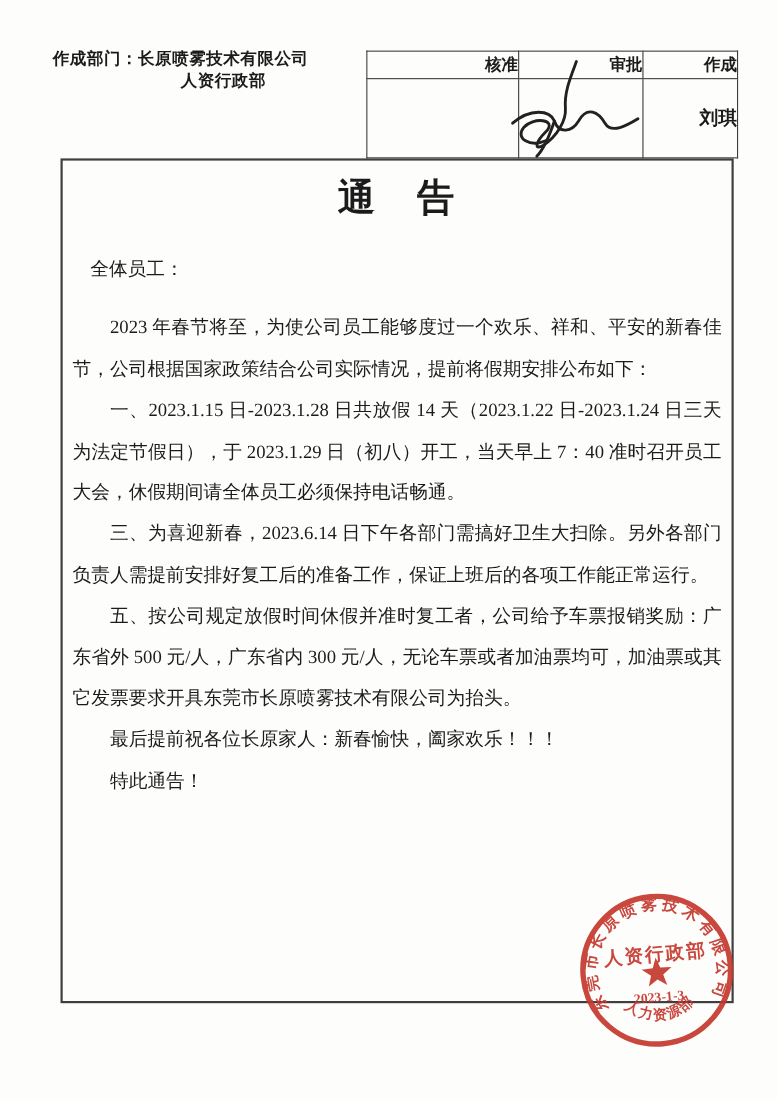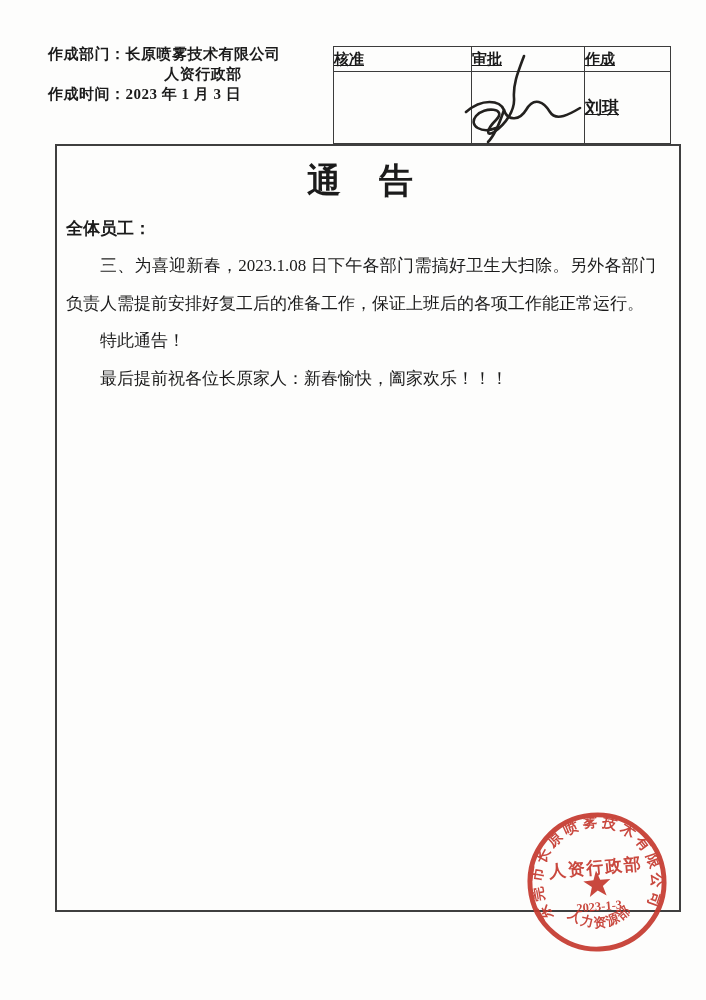--- a/index.html
+++ b/index.html
@@ -23,44 +23,44 @@
   .meta-value-stack{display:flex;flex-direction:column;}
   .meta-center{text-align:center;}
 
   
   .approval-table{
     position:absolute;left:333px;top:46px;width:334px;
     border-collapse:collapse;table-layout:fixed;
   }
   .approval-table td{
     border:1.6px solid #3c3c3c;
-    font-size:15px;font-weight:bold;text-align:left;
-    padding:0;vertical-align:middle;text-decoration:underline;
+    font-size:15px;font-weight:bold;text-align:right;
+    padding:0;vertical-align:middle;
   }
   .approval-table .hdr td{height:24px;}
   .approval-table .bodyrow td{height:71px;font-size:17px;}
   .col-hezhun{width:137px;}
   .col-shenpi{width:112px;}
   .col-zuocheng{width:85px;}
 
   .signature-svg{position:absolute;left:458px;top:50px;pointer-events:none;}
 
   
   .main-box{
     position:absolute;left:55px;top:144px;width:590px;height:758px;
     border:2px solid #3f3f3f;
-    padding:6px 23px 0 9px;
+    padding:6px 9px 0 9px;
     background:transparent;
   }
   .notice-title{
     text-align:center;font-size:34px;font-weight:600;
     line-height:58px;letter-spacing:2px;margin:0;
   }
   .salutation{
-    font-size:17px;line-height:37.4px;margin:0;font-weight:bold;
+    font-size:17px;line-height:37.4px;margin:16px;
   }
   .para{
     font-size:17px;line-height:37.4px;margin:0;
     text-align:justify;text-indent:2em;
   }
 
   
   .stamp{
     position:absolute;left:521px;top:806px;width:152px;height:152px;
     transform:rotate(-5deg);
@@ -74,24 +74,20 @@
 
 <div class="page">
 
   <div class="header-left">
     <div class="meta-line">
       <span class="meta-label">作成部门：</span>
       <span class="meta-value-stack">
         <span>长原喷雾技术有限公司</span>
         <span class="meta-center">人资行政部</span>
       </span>
-    </div>
-    <div class="meta-line">
-      <span class="meta-label">作成时间：</span>
-      <span>2023 年 1 月 3 日</span>
     </div>
   </div>
 
   <table class="approval-table">
     <tbody>
         <tr class="hdr">
       <td class="col-hezhun">核准</td>
       <td class="col-shenpi">审批</td>
       <td class="col-zuocheng">作成</td>
     </tr>
@@ -107,23 +103,26 @@
     <g fill="none" stroke="#23211f" stroke-width="2.6" stroke-linecap="round" stroke-linejoin="round">
       <path d="M 66,6 C 60,22 55,34 56,48 C 57,60 48,74 36,82 C 28,87 28,80 38,70 C 50,58 26,56 18,66 C 10,76 24,84 38,78"></path>
       <path d="M 8,62 C 24,48 42,50 46,60 C 50,72 62,70 68,60 C 76,46 86,52 92,62 C 98,72 112,64 122,58"></path>
       <path d="M 46,60 C 42,72 36,86 30,92"></path>
     </g>
   </svg>
 
   <div class="main-box">
     <h1 class="notice-title">通　告</h1>
     <p class="salutation">全体员工：</p>
-    <p class="para">三、为喜迎新春，2023.1.08 日下午各部门需搞好卫生大扫除。另外各部门负责人需提前安排好复工后的准备工作，保证上班后的各项工作能正常运行。</p>
+    <p class="para">2023 年春节将至，为使公司员工能够度过一个欢乐、祥和、平安的新春佳节，公司根据国家政策结合公司实际情况，提前将假期安排公布如下：</p>
+    <p class="para">一、2023.1.15 日-2023.1.28 日共放假 14 天（2023.1.22 日-2023.1.24 日三天为法定节假日），于 2023.1.29 日（初八）开工，当天早上 7：40 准时召开员工大会，休假期间请全体员工必须保持电话畅通。</p>
+    <p class="para">三、为喜迎新春，2023.6.14 日下午各部门需搞好卫生大扫除。另外各部门负责人需提前安排好复工后的准备工作，保证上班后的各项工作能正常运行。</p>
+    <p class="para">五、按公司规定放假时间休假并准时复工者，公司给予车票报销奖励：广东省外 500 元/人，广东省内 300 元/人，无论车票或者加油票均可，加油票或其它发票要求开具东莞市长原喷雾技术有限公司为抬头。</p>
+    <p class="para">最后提前祝各位长原家人：新春愉快，阖家欢乐！！！</p>
     <p class="para">特此通告！</p>
-    <p class="para">最后提前祝各位长原家人：新春愉快，阖家欢乐！！！</p>
   </div>
 
   <svg class="stamp" viewBox="0 0 170 170">
     <defs>
       <path id="ringPath" d="M 31.3,116 A 62,62 0 1 1 138.7,116"></path>
       <path id="bottomPath" d="M 49.6,120.4 A 50,50 0 0 0 120.4,120.4"></path>
     </defs>
     <circle cx="85" cy="85" r="75" fill="none" stroke="#c5392e" stroke-width="5.5"></circle>
     <text font-size="16.5" font-weight="bold" fill="#c5392e" letter-spacing="4">
       <textPath href="#ringPath" startOffset="50%" text-anchor="middle">东莞市长原喷雾技术有限公司</textPath>

